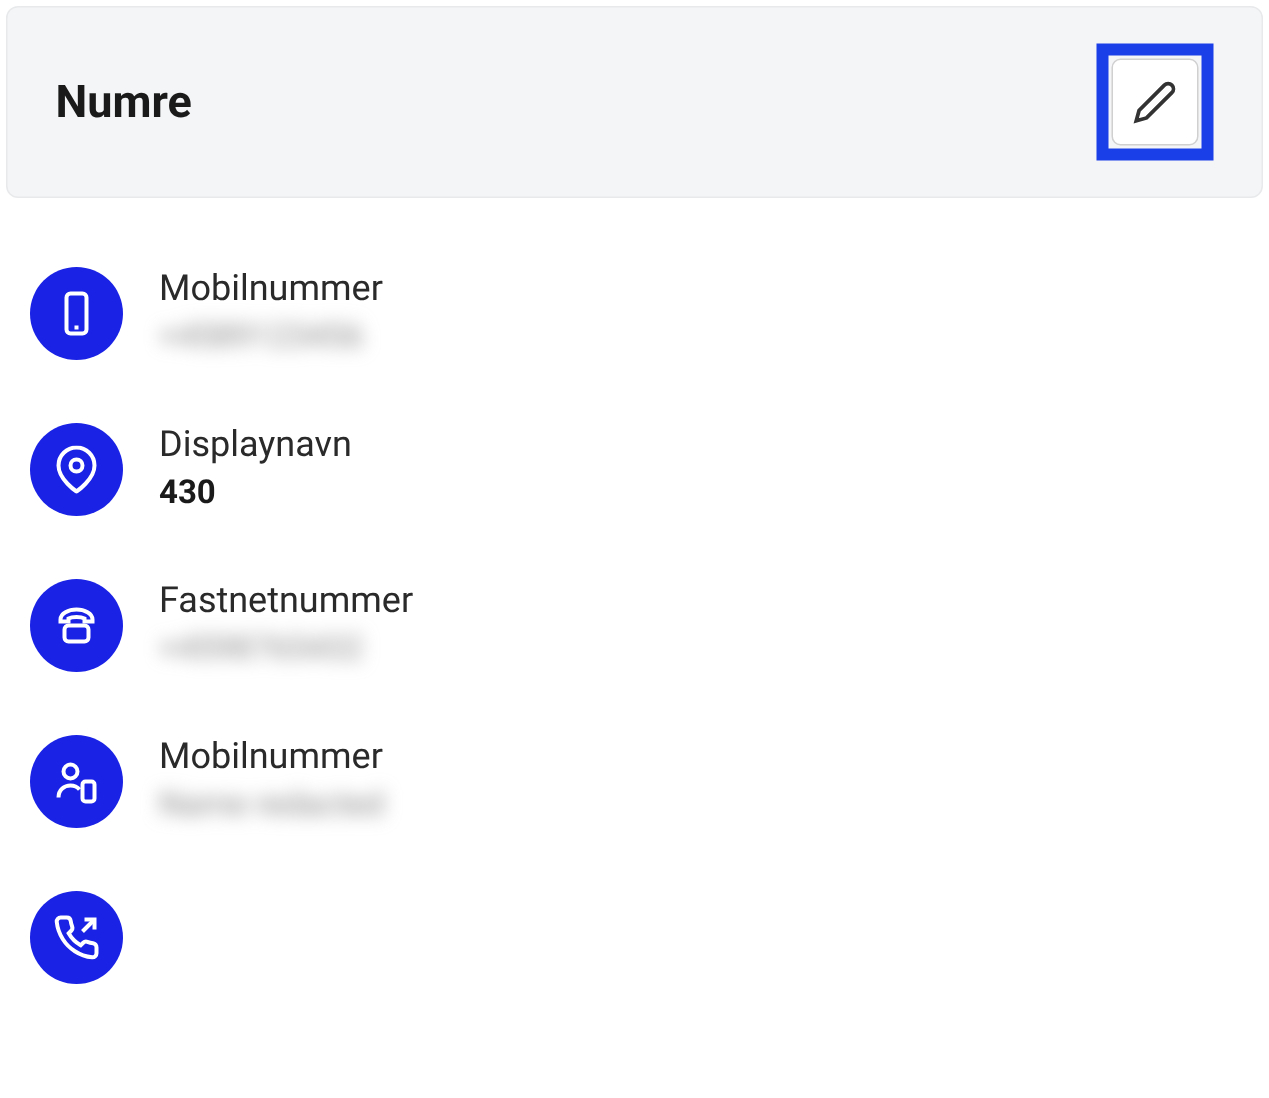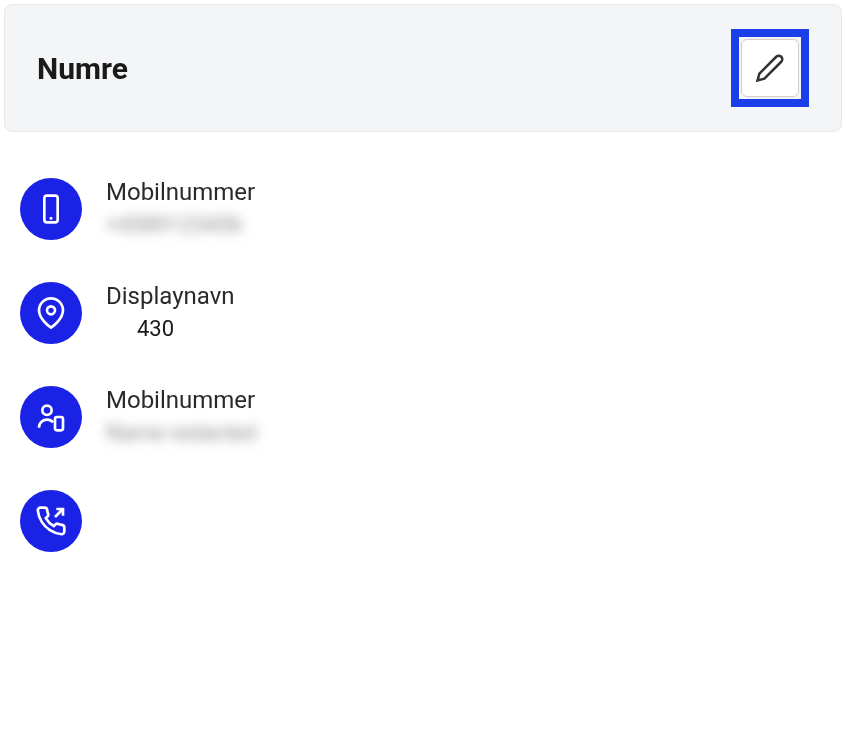--- a/index.html
+++ b/index.html
@@ -86,22 +86,21 @@
       gap: 6px;
     }
     .item-label {
       font-size: 24px;
       color: #2a2a2a;
       font-weight: 400;
     }
     .item-value {
       font-size: 22px;
       color: #1a1a1a;
-      font-weight: 400;
-      margin-left: 31px;
+      font-weight: 700;
     }
     .item-value-blurred {
       font-size: 22px;
       color: #888;
       filter: blur(6px);
       user-select: none;
     }
   </style>
 </head>
 <body>
@@ -139,20 +138,38 @@
             <path d="M21 10c0 7-9 13-9 13s-9-6-9-13a9 9 0 0 1 18 0z"></path>
             <circle cx="12" cy="10" r="3"></circle>
           </svg>
       </div>
       <div class="item-content">
         <div class="item-label">Displaynavn</div>
         <div class="item-value">430</div>
       </div>
     </div>
 
+    <div class="list-item">
+      <div class="icon-circle">
+        <svg viewBox="0 0 24 24">
+            <path d="M4 9 C4 6, 8 4, 12 4 C16 4, 20 6, 20 9 L20 10 L16 10 L16 8.5 C15 8, 13.5 7.8, 12 7.8 C10.5 7.8, 9 8, 8 8.5 L8 10 L4 10 Z"></path>
+            <rect x="6" y="12" width="12" height="8" rx="2"></rect>
+            <line x1="9" y1="14" x2="9" y2="14"></line>
+            <line x1="12" y1="14" x2="12" y2="14"></line>
+            <line x1="15" y1="14" x2="15" y2="14"></line>
+            <line x1="9" y1="17" x2="9" y2="17"></line>
+            <line x1="12" y1="17" x2="12" y2="17"></line>
+            <line x1="15" y1="17" x2="15" y2="17"></line>
+          </svg>
+      </div>
+      <div class="item-content">
+        <div class="item-label">Fastnetnummer</div>
+        <div class="item-value-blurred">+4598765432</div>
+      </div>
+    </div>
 
     <div class="list-item">
       <div class="icon-circle">
         <svg viewBox="0 0 24 24">
             <circle cx="9" cy="7" r="3.5"></circle>
             <path d="M3 20 C3 16, 6 14, 9 14 C11 14, 12.5 14.8, 13.5 16"></path>
             <rect x="15" y="12" width="6" height="10" rx="1.5"></rect>
           </svg>
       </div>
       <div class="item-content">

